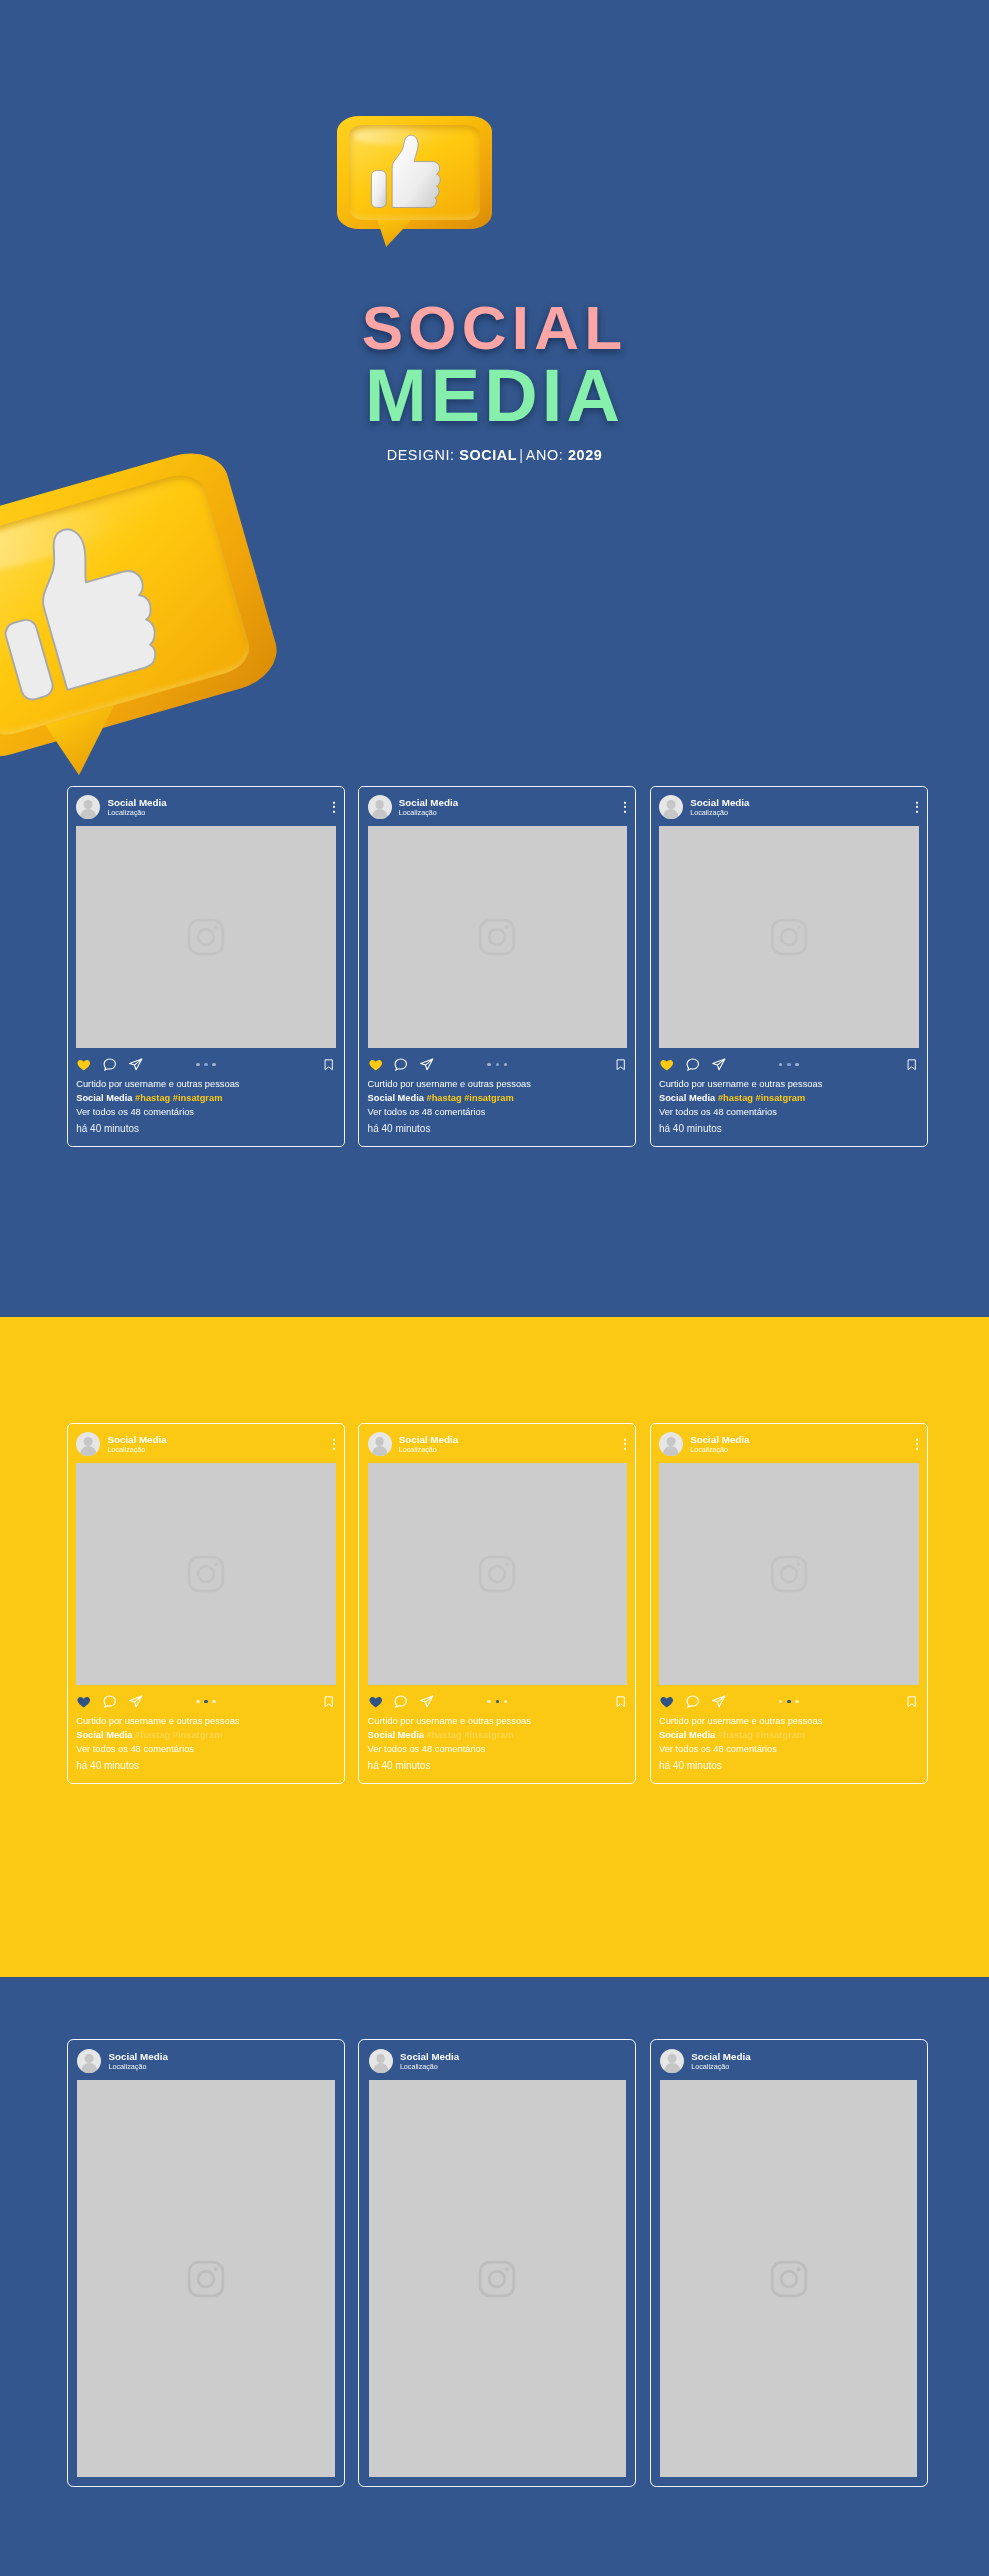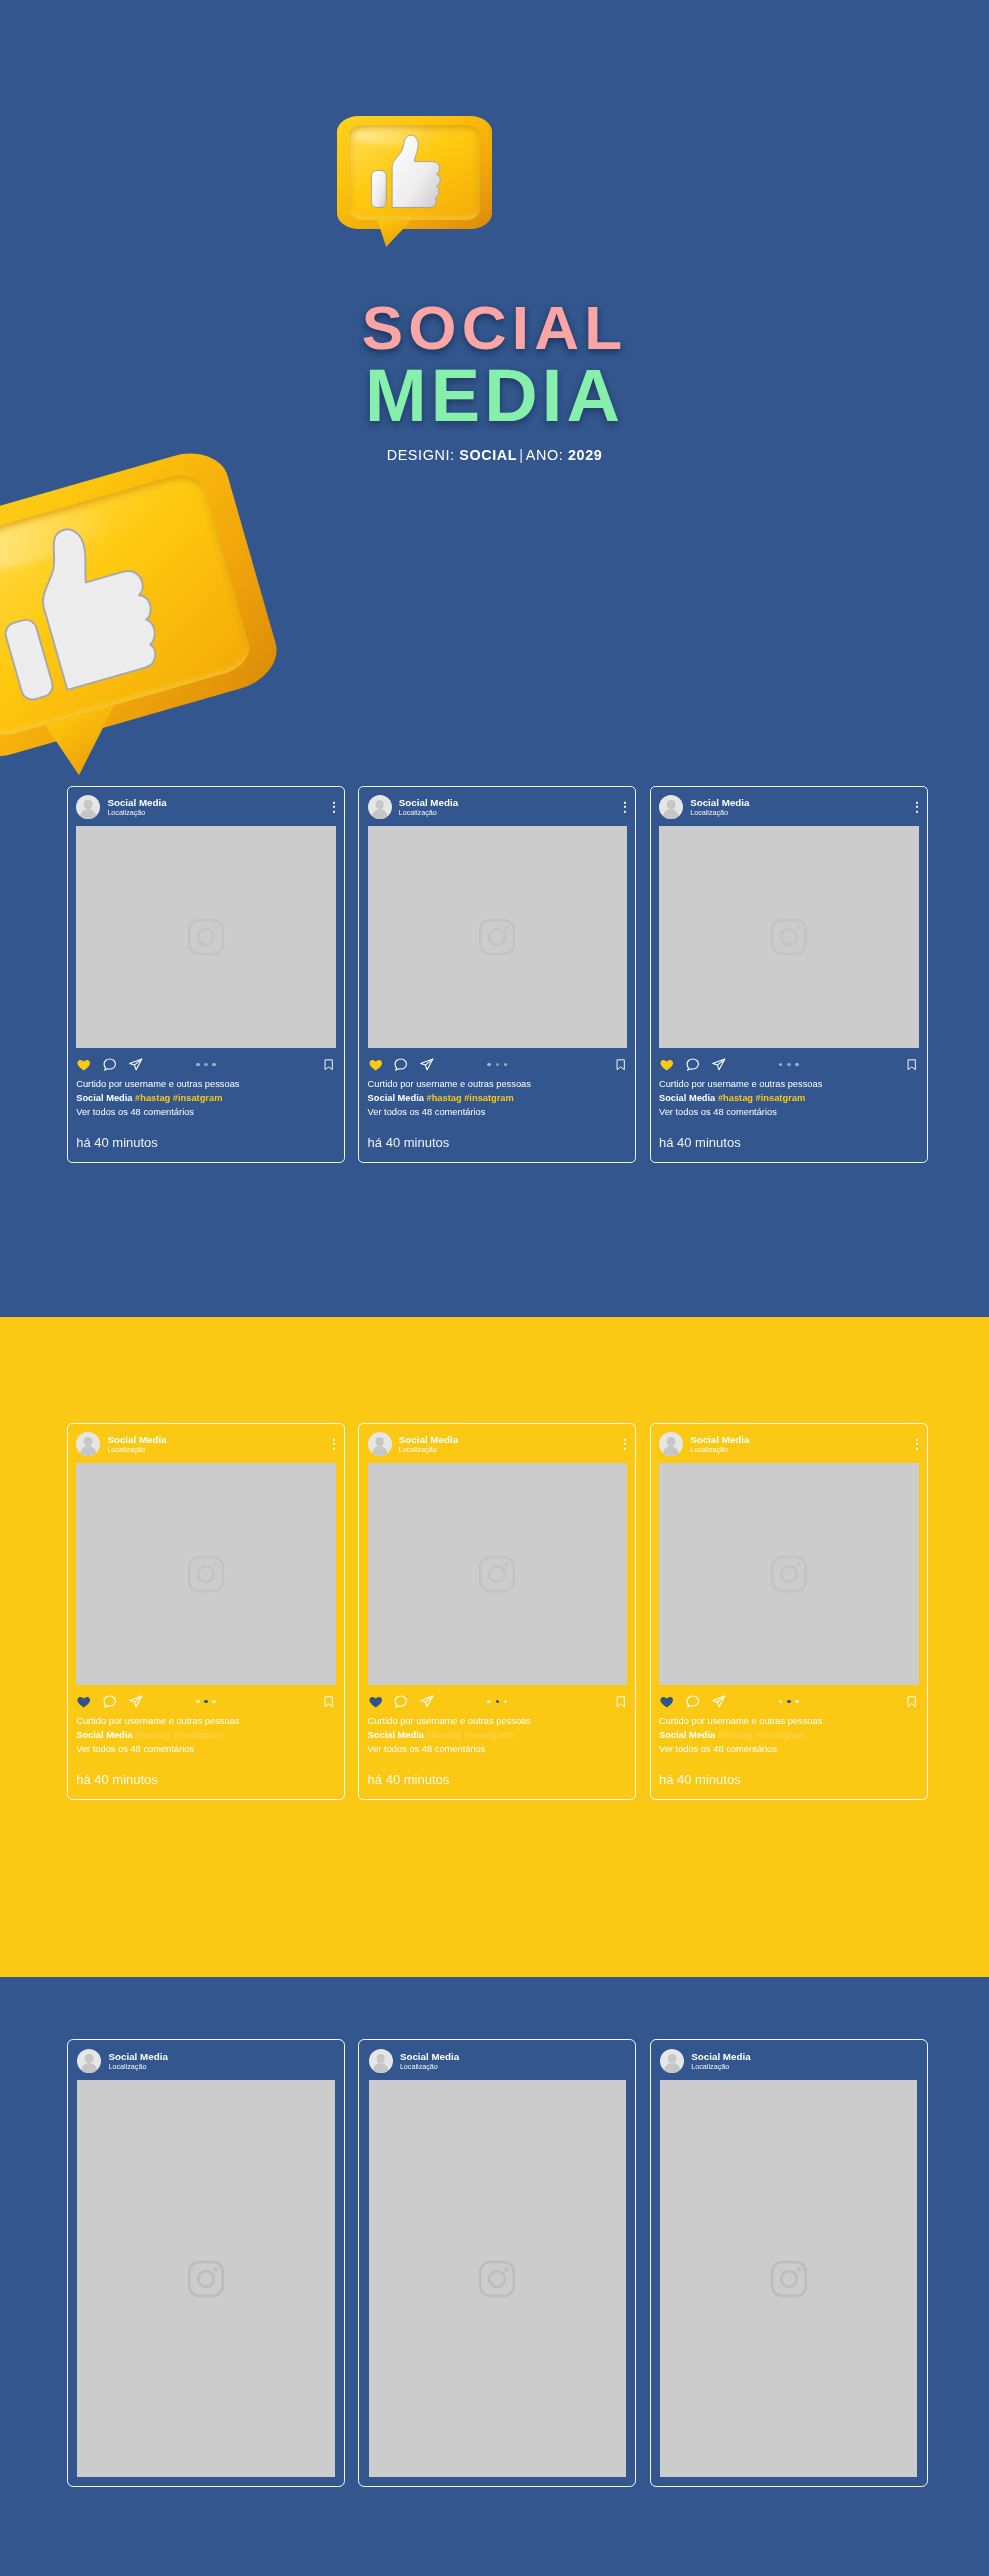--- a/index.html
+++ b/index.html
@@ -156,21 +156,21 @@
   .carousel-dots i { width:3.6px;height:3.6px;border-radius:50%; background: rgba(255,255,255,.55); display:block; }
   .carousel-dots i.active { background:#7fa3d6; }
   .bookmark { margin-left:auto; }
 
   .caption { margin-top: 6.2px; line-height: 1.46; }
   .cap-likes   { font-size: 9.3px; font-weight: 400; }
   .cap-likes b { font-weight: 400; }
   .cap-text    { font-size: 9.3px; font-weight: 700; }
   .cap-tags    { font-weight: 700; }
   .cap-more    { font-size: 9.3px; font-weight: 400; margin-top: 1px; }
-  .cap-time    { font-size: 13px; font-weight: 400; margin-top: 14px; opacity: .92; }
+  .cap-time    { font-size: 10px; font-weight: 400; margin-top: 2px; opacity: .92; }
 
   
   .on-blue, .on-blue .head-name, .on-blue .head-loc,
   .on-blue .caption { color:#ffffff; }
   .on-blue .dots-menu i { background:#ffffff; }
   .on-blue .cap-tags { color:#fdc913; }
 
   
   .on-yellow { border-color: rgba(255,255,255,.95); }
   .on-yellow, .on-yellow .head-name, .on-yellow .head-loc,

